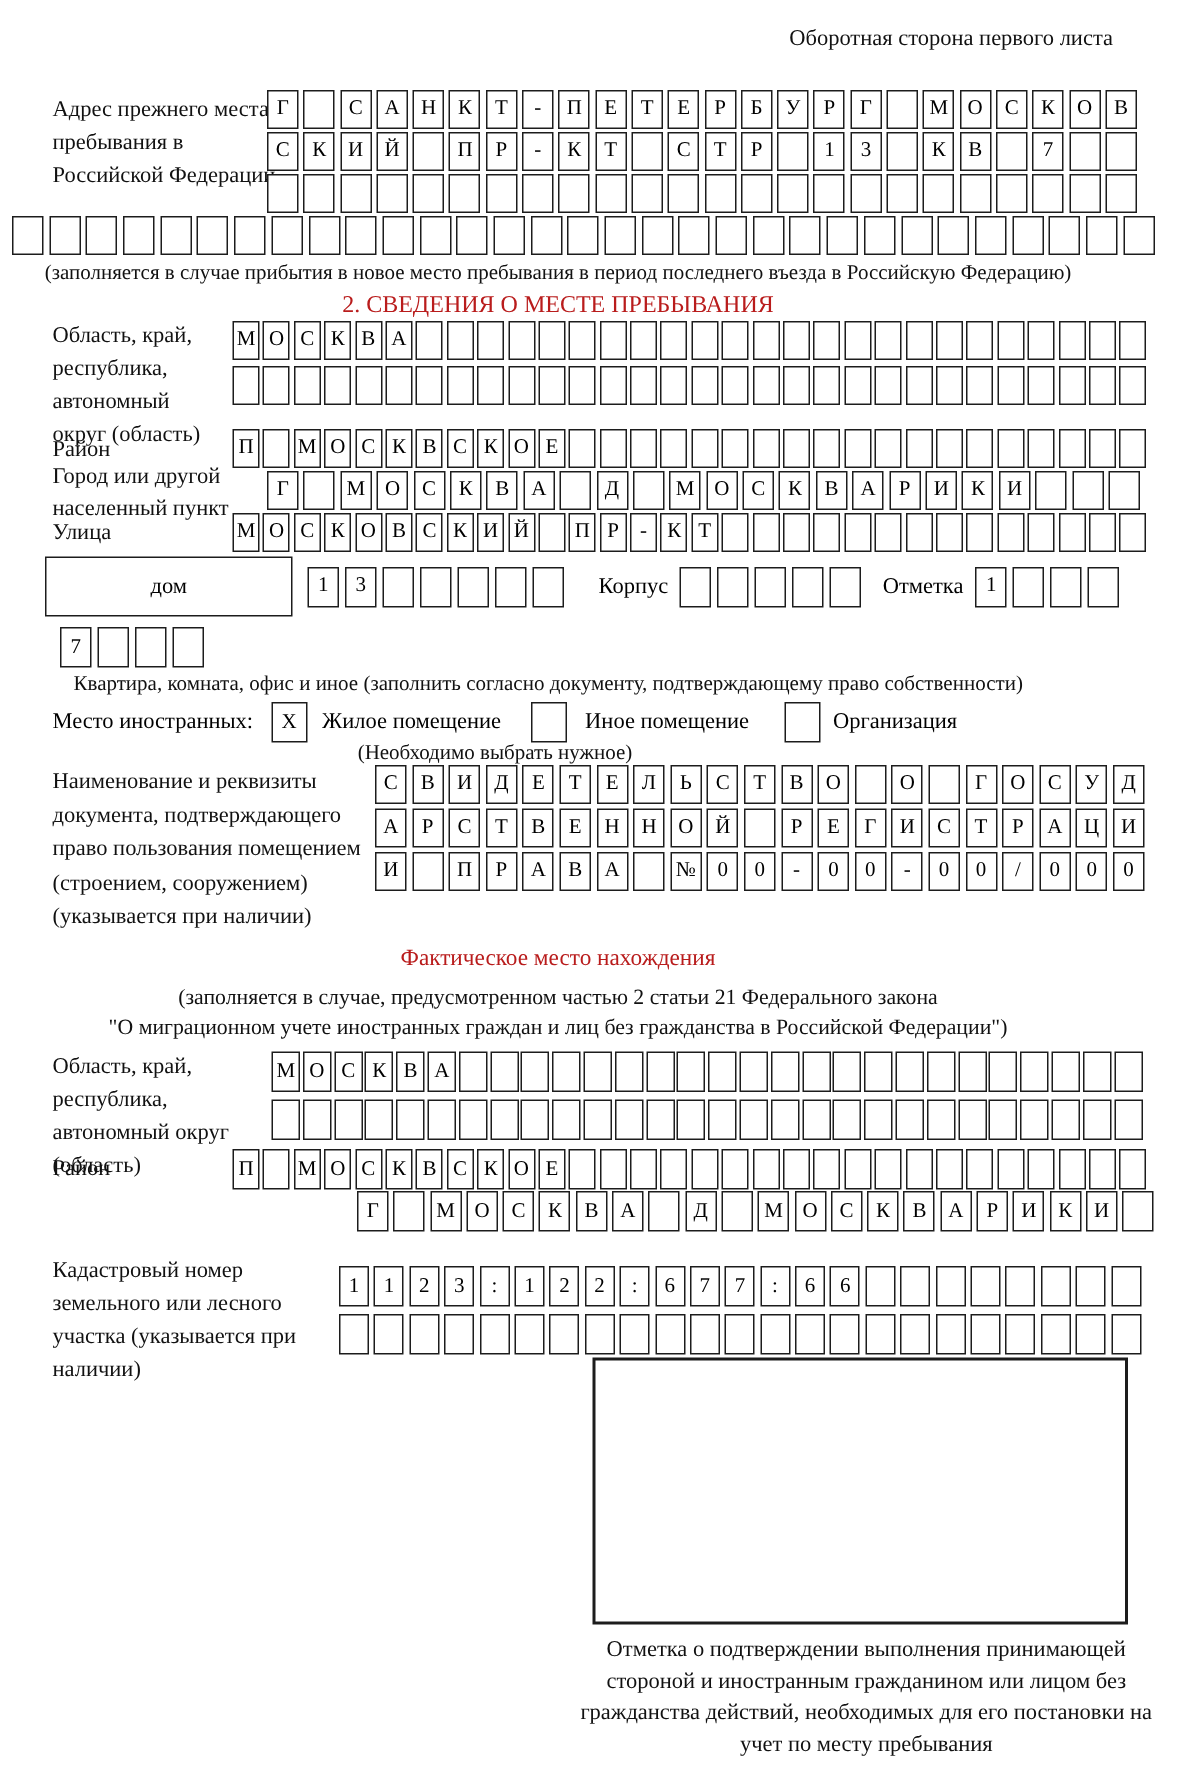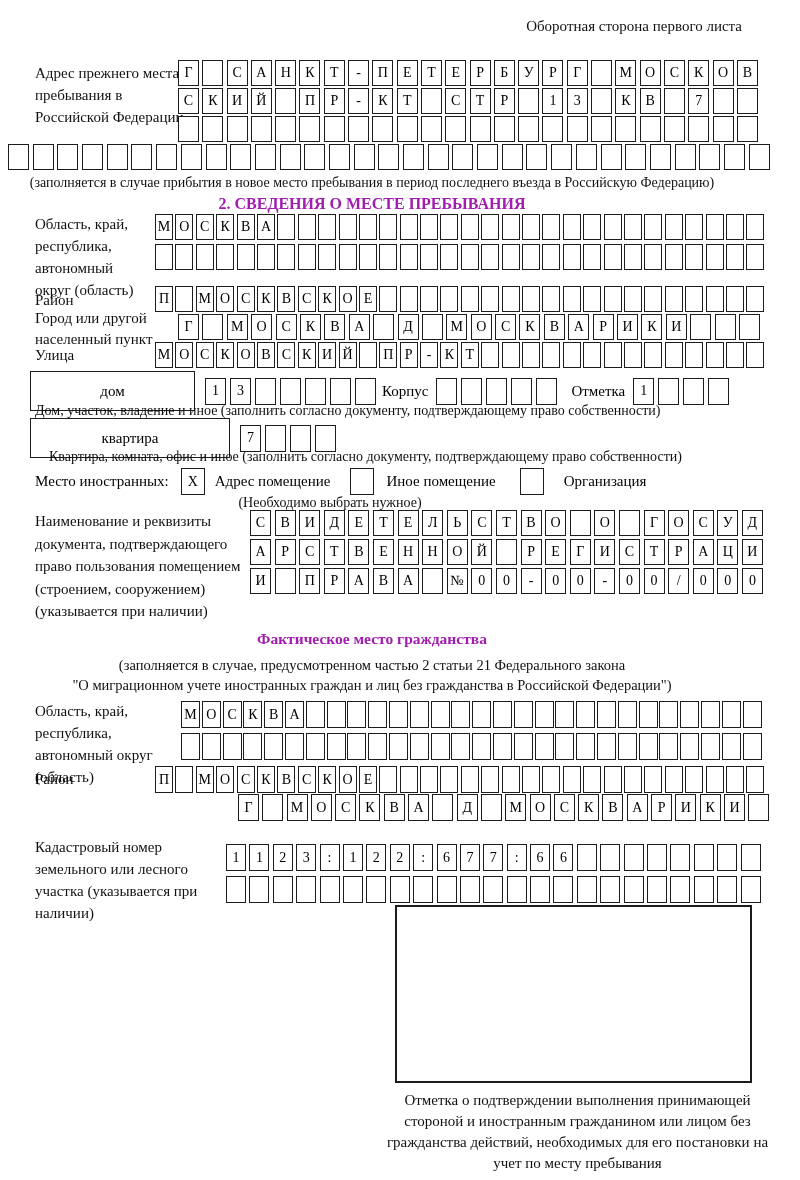--- a/index.html
+++ b/index.html
@@ -2,21 +2,21 @@
 <html><head>
 <meta charset="utf-8">
 <style>
   *{box-sizing:border-box;margin:0;padding:0}
   html,body{background:#fff}
   body{font-family:"Liberation Serif","DejaVu Serif",serif;color:#000}
   .page{position:relative;width:800px;height:1180px;background:#fff;overflow:hidden}
   .lbl{position:absolute;font-size:15px;line-height:22px;color:#111}
   .cap{position:absolute;font-size:14px;color:#111;white-space:nowrap}
   .center{left:0;width:744px;text-align:center}
-  .title{position:absolute;font-weight:bold;font-size:16px;color:#a21caf}
+  .title{position:absolute;font-weight:normal;font-size:16px;color:#b91c1c}
 
   .boxrow{position:absolute;display:flex;gap:var(--g,3px)}
   .boxrow .cbox{width:var(--w,20px);height:var(--h,26px)}
   .cbox{flex:none;border:1.6px solid #1c1c1c;background:#fff;display:inline-flex;
         align-items:center;justify-content:center;font-size:14px;font-family:inherit}
   .flexrow{position:absolute;display:flex;align-items:center}
   .widebox{border:1.6px solid #1c1c1c;display:flex;align-items:center;justify-content:center;
            font-size:15px;height:40px;flex:none;background:#fff}
   .inlbl{font-size:15px;white-space:nowrap}
   .inrow{display:flex;gap:var(--g,3px)}
@@ -312,57 +312,55 @@
     <div class="widebox" style="width:165px">дом</div>
     <div class="inrow" style="margin-left:10px;--w:21px;--g:4px">
         <span class="cbox">1</span>
         <span class="cbox">3</span>
         <span class="cbox"></span>
         <span class="cbox"></span>
         <span class="cbox"></span>
         <span class="cbox"></span>
         <span class="cbox"></span>
       </div>
-    <div class="inlbl" style="margin-left:6px">Корпус</div>
+    <div class="inlbl" style="margin-left:23px">Корпус</div>
     <div class="inrow" style="margin-left:8px;--w:21px;--g:4px">
         <span class="cbox"></span>
         <span class="cbox"></span>
         <span class="cbox"></span>
         <span class="cbox"></span>
         <span class="cbox"></span>
       </div>
     <div class="inlbl" style="margin-left:14px">Отметка</div>
     <div class="inrow" style="margin-left:8px;--w:21px;--g:4px">
         <span class="cbox">1</span>
         <span class="cbox"></span>
         <span class="cbox"></span>
         <span class="cbox"></span>
       </div>
   </div>
-  <div class="cap" style="left:35px;top:403px">Дом, участок, владение и иное (заполнить согласно документу, подтверждающему право собственности)</div>
 
   <div class="flexrow" style="left:30px;top:418px">
-    <div class="widebox" style="width:200px">квартира</div>
     <div class="inrow" style="margin-left:10px;--w:21px;--g:4px">
         <span class="cbox">7</span>
         <span class="cbox"></span>
         <span class="cbox"></span>
         <span class="cbox"></span>
       </div>
   </div>
   <div class="cap" style="left:49px;top:449px">Квартира, комната, офис и иное (заполнить согласно документу, подтверждающему право собственности)</div>
 
   <div class="flexrow" style="left:35px;top:468px">
     <div class="inlbl">Место иностранных:</div>
     <span class="cbox" style="width:24px;height:27px;margin-left:12px">X</span>
-    <div class="inlbl" style="margin-left:10px">Адрес помещение</div>
+    <div class="inlbl" style="margin-left:10px">Жилое помещение</div>
     <span class="cbox" style="width:24px;height:27px;margin-left:20px"></span>
     <div class="inlbl" style="margin-left:12px">Иное помещение</div>
     <span class="cbox" style="width:24px;height:27px;margin-left:24px"></span>
-    <div class="inlbl" style="margin-left:20px">Организация</div>
+    <div class="inlbl" style="margin-left:8px">Организация</div>
   </div>
   <div class="cap" style="left:180px;top:495px;width:300px;text-align:center">(Необходимо выбрать нужное)</div>
 
   <div class="lbl" style="left:35px;top:510px;width:218px;line-height:22.5px">Наименование и реквизиты документа, подтверждающего право пользования помещением (строением, сооружением) (указывается при наличии)</div>
   <div class="boxrow" style="left:250px;top:510px;--w:21px;--g:3.6px">
       <span class="cbox">С</span>
       <span class="cbox">В</span>
       <span class="cbox">И</span>
       <span class="cbox">Д</span>
       <span class="cbox">Е</span>
@@ -423,21 +421,21 @@
       <span class="cbox">0</span>
       <span class="cbox">-</span>
       <span class="cbox">0</span>
       <span class="cbox">0</span>
       <span class="cbox">/</span>
       <span class="cbox">0</span>
       <span class="cbox">0</span>
       <span class="cbox">0</span>
     </div>
 
-  <div class="title center" style="top:630px;font-size:15.5px">Фактическое место гражданства</div>
+  <div class="title center" style="top:630px;font-size:15.5px">Фактическое место нахождения</div>
   <div class="cap center" style="top:657px;font-size:14.5px">(заполняется в случае, предусмотренном частью 2 статьи 21 Федерального закона</div>
   <div class="cap center" style="top:677px;font-size:14.5px">"О миграционном учете иностранных граждан и лиц без гражданства в Российской Федерации")</div>
 
   <div class="lbl" style="left:35px;top:700px;width:134px">Область, край, республика, автономный округ (область)</div>
   <div class="boxrow" style="left:181px;top:701px;--w:19px;--g:1.8px;--h:27px">
       <span class="cbox">М</span>
       <span class="cbox">О</span>
       <span class="cbox">С</span>
       <span class="cbox">К</span>
       <span class="cbox">В</span>

